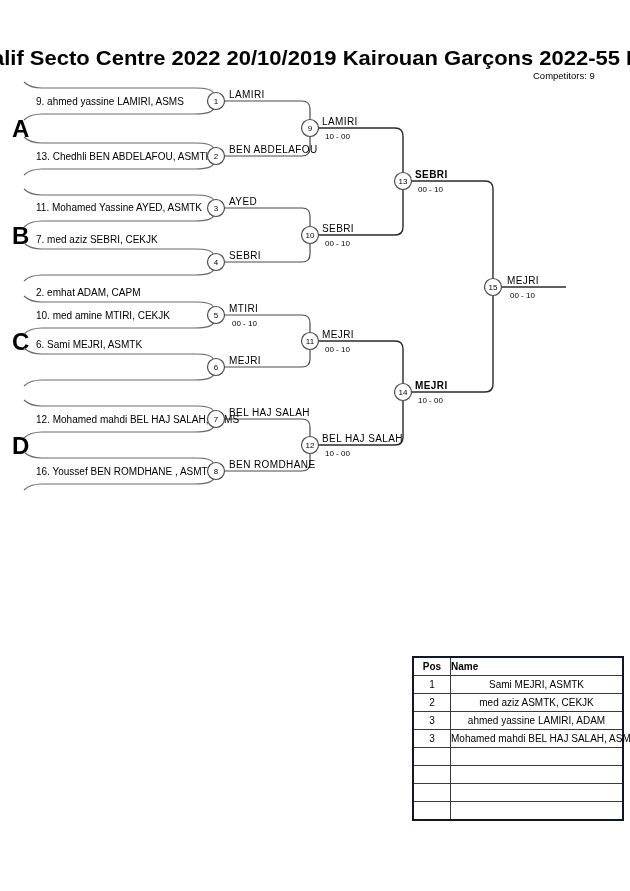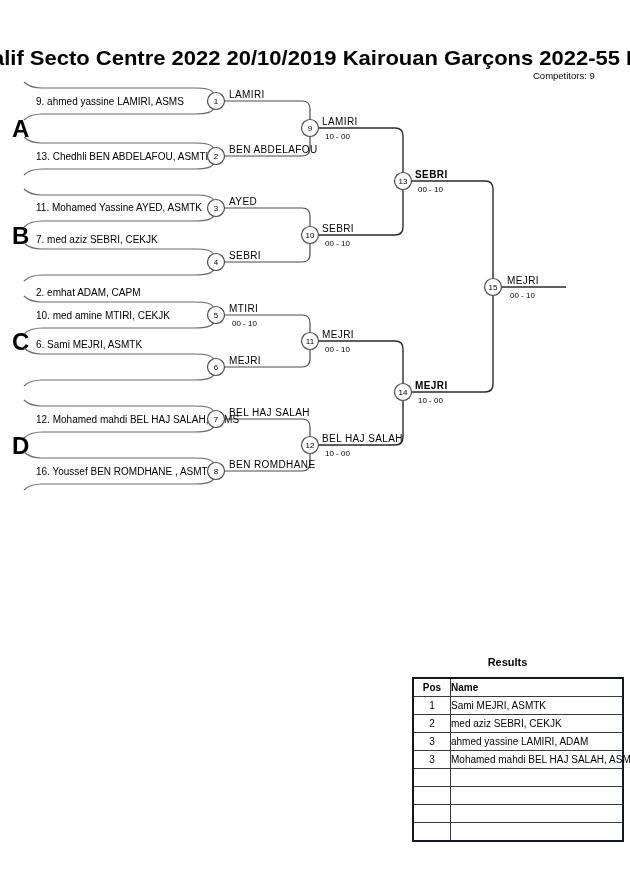--- a/index.html
+++ b/index.html
@@ -20,21 +20,21 @@
   .score{font-size:8px;}
   .cnum{font-size:8px;text-anchor:middle;}
   .results-wrap{position:absolute;left:412px;top:656px;width:191px;}
   .results-title{text-align:center;font-size:11px;font-weight:bold;height:21px;}
   table.results{border-collapse:collapse;table-layout:fixed;width:212px;
                 border:2px solid #0f172a;font-size:10px;}
   table.results td,table.results th{border:1px solid #3a3a3a;height:17px;padding:0;overflow:visible;}
   th.pos,td.pos{width:36px;text-align:center;font-weight:normal;}
   th.pos{font-weight:bold;}
   th.name{font-weight:bold;text-align:left;}
-  td.name{padding-left:5px;white-space:nowrap;}
+  td.name{padding-left:5px;white-space:nowrap;text-align:center;}
 </style>
 </head>
 <body>
 
 <div class="page">
 
 <svg width="630" height="891" viewBox="0 0 630 891">
 
   <text class="title-txt" x="-8" y="65" textLength="650" lengthAdjust="spacingAndGlyphs">alif Secto Centre 2022  20/10/2019  Kairouan   Garçons 2022-55 K</text>
   <text class="comp-txt" x="533" y="79">Competitors: 9</text>
@@ -140,34 +140,33 @@
   <text class="score" x="418" y="403">10 - 00</text>
 
   <circle class="mcircle" cx="493" cy="287" r="8.5"></circle>
   <text class="cnum" x="493" y="290">15</text>
   <text class="wlabel" x="507" y="284">MEJRI</text>
   <text class="score" x="510" y="298">00 - 10</text>
 
 </svg>
 
 <div class="results-wrap">
-  <div class="results-title">Results</div>
   <table class="results">
     <tbody>
           <tr>
       <th class="pos">Pos</th>
       <th class="name">Name</th>
     </tr>
     <tr>
       <td class="pos">1</td>
       <td class="name">Sami MEJRI, ASMTK</td>
     </tr>
     <tr>
       <td class="pos">2</td>
-      <td class="name">med aziz SEBRI, CEKJK</td>
+      <td class="name">med aziz ASMTK, CEKJK</td>
     </tr>
     <tr>
       <td class="pos">3</td>
       <td class="name">ahmed yassine LAMIRI, ADAM</td>
     </tr>
     <tr>
       <td class="pos">3</td>
       <td class="name">Mohamed mahdi BEL HAJ SALAH, ASMS</td>
     </tr>
     <tr>

